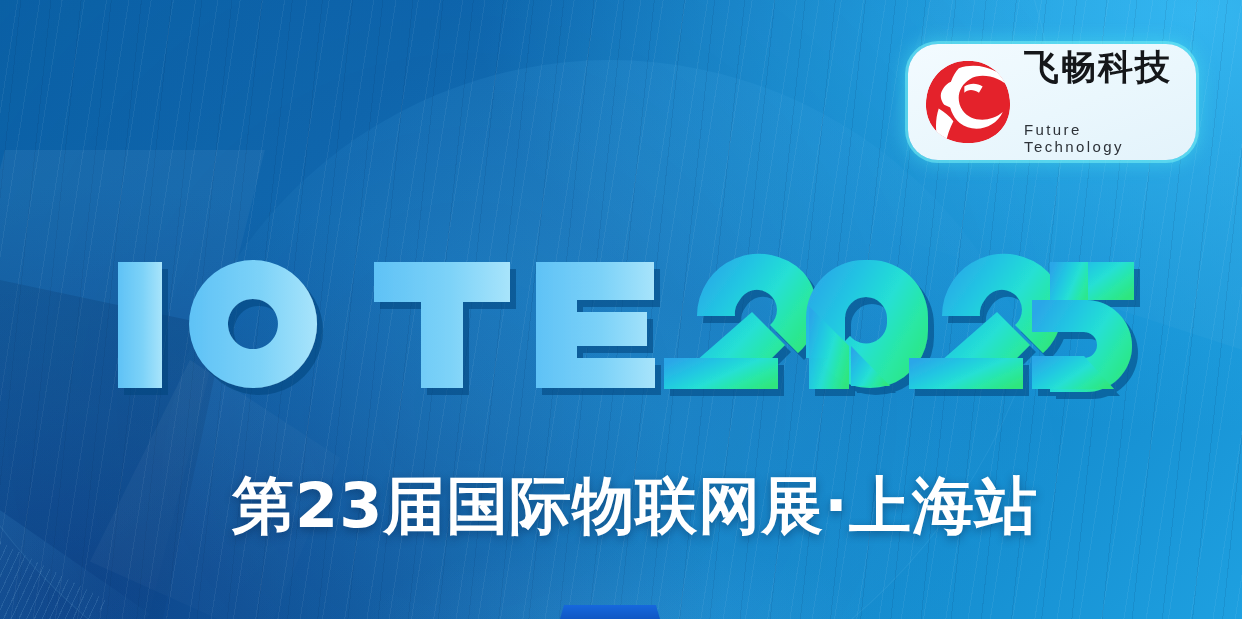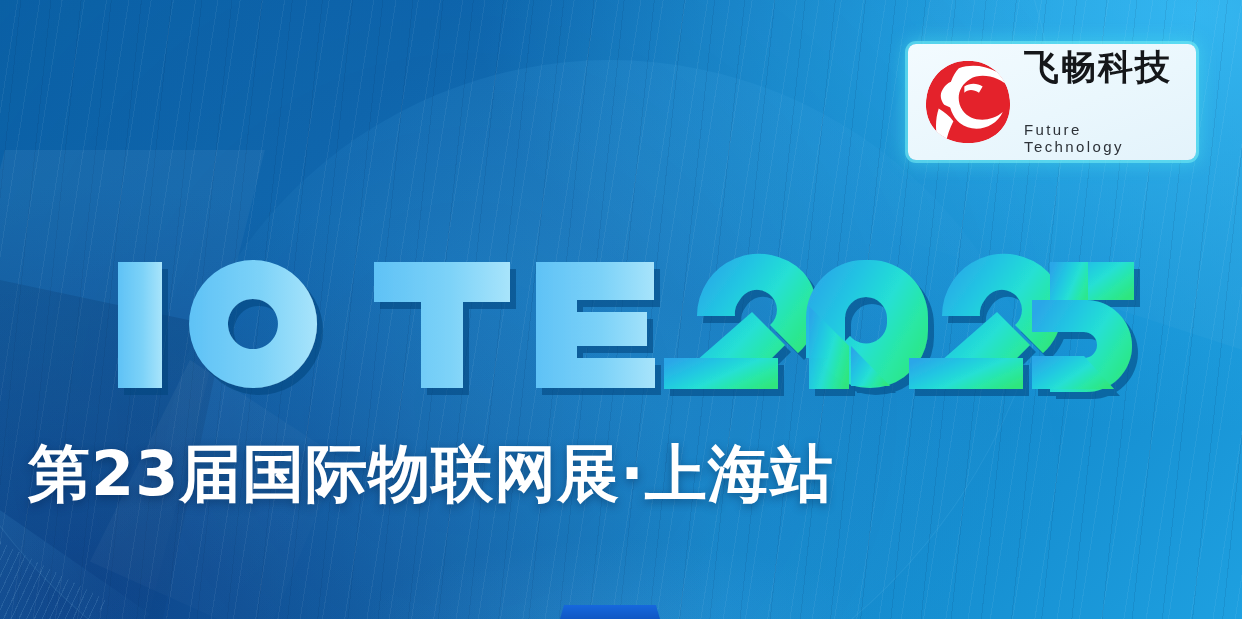--- a/index.html
+++ b/index.html
@@ -93,21 +93,21 @@
     width:520px; height:170px; border-radius:50%;
     background:radial-gradient(ellipse at 50% 50%, rgba(110,190,250,0.13), rgba(0,0,0,0) 70%);
     pointer-events:none;
   }
 
   
   #logo-badge {
     position:absolute;
     left:908px; top:44px;
     width:288px; height:116px;
-    border-radius:8px;
+    border-radius:30px;
     background:linear-gradient(160deg,#f3fbff 0%, #eaf7fd 55%, #e3f3fb 100%);
     box-shadow:0 0 0 3px rgba(120,240,245,0.55), 0 0 18px 4px rgba(80,230,240,0.45);
     display:flex; align-items:center;
     padding:0 12px 0 14px;
     gap:10px;
   }
   #logo-mark { width:92px; height:86px; flex:0 0 auto; }
   #logo-text { display:flex; flex-direction:column; justify-content:center; gap:2px; }
   #logo-cn {
     font-size:35px; font-weight:700; color:#15171a;
@@ -124,22 +124,22 @@
   #wordmark {
     position:absolute;
     left:112px; top:248px;
     width:980px; height:155px;
   }
   #wordmark svg { width:100%; height:100%; overflow:visible; }
 
   
   #subtitle {
     position:absolute;
-    left:0; right:0; top:440px;
-    text-align:left;
+    left:0; right:0; top:472px;
+    text-align:center;
     color:#ffffff;
     font-size:62px;
     font-weight:700;
     letter-spacing:1px;
     line-height:1.1;
     font-family:"DejaVu Sans","Liberation Sans",sans-serif;
     text-shadow:0 3px 10px rgba(0,25,60,0.40);
     white-space:nowrap;
     padding-left:28px;
   }

